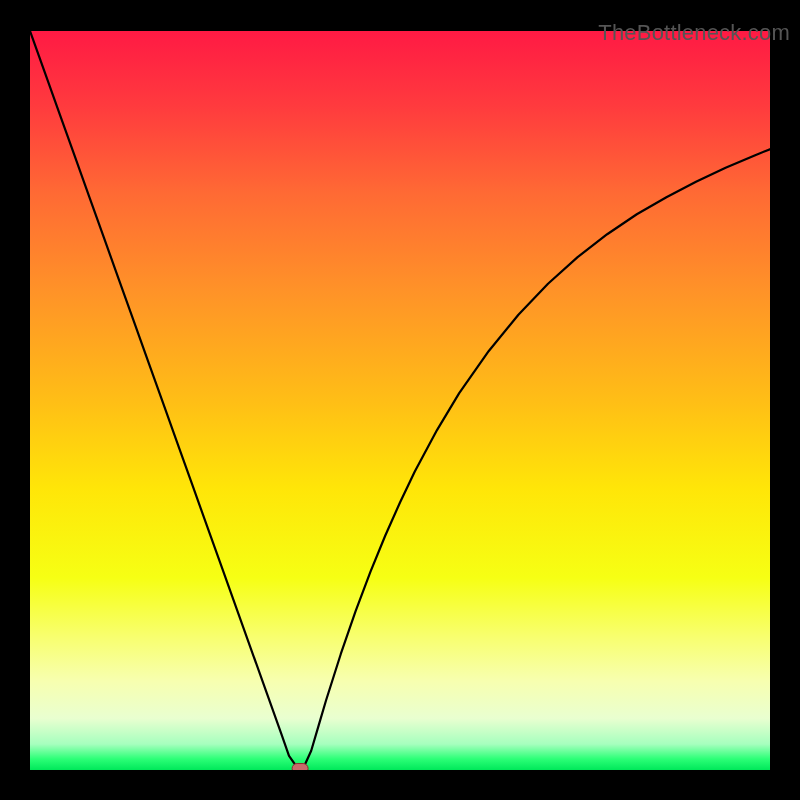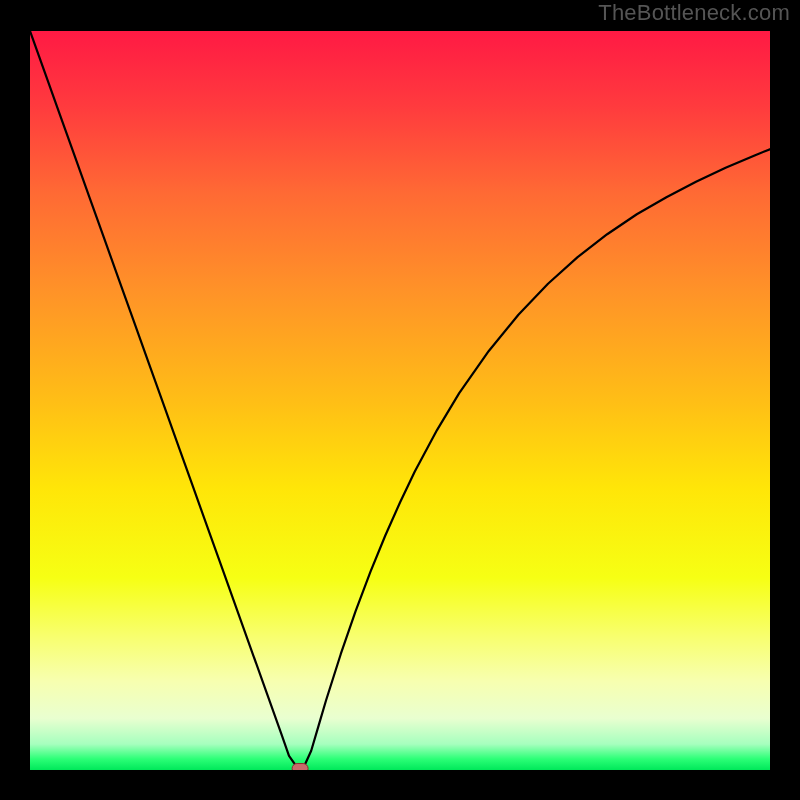--- a/index.html
+++ b/index.html
@@ -12,21 +12,21 @@
     font-family: Arial, Helvetica, sans-serif;
   }
   .frame {
     position: relative;
     width: 800px;
     height: 800px;
     background: #000;
   }
   .watermark {
     position: absolute;
-    top: 0;
+    top: 20px;
     right: 10px;
     color: #555;
     font-size: 22px;
     font-weight: 500;
     letter-spacing: 0.2px;
     z-index: 10;
     text-align: center;
   }
   .plot-area {
     

